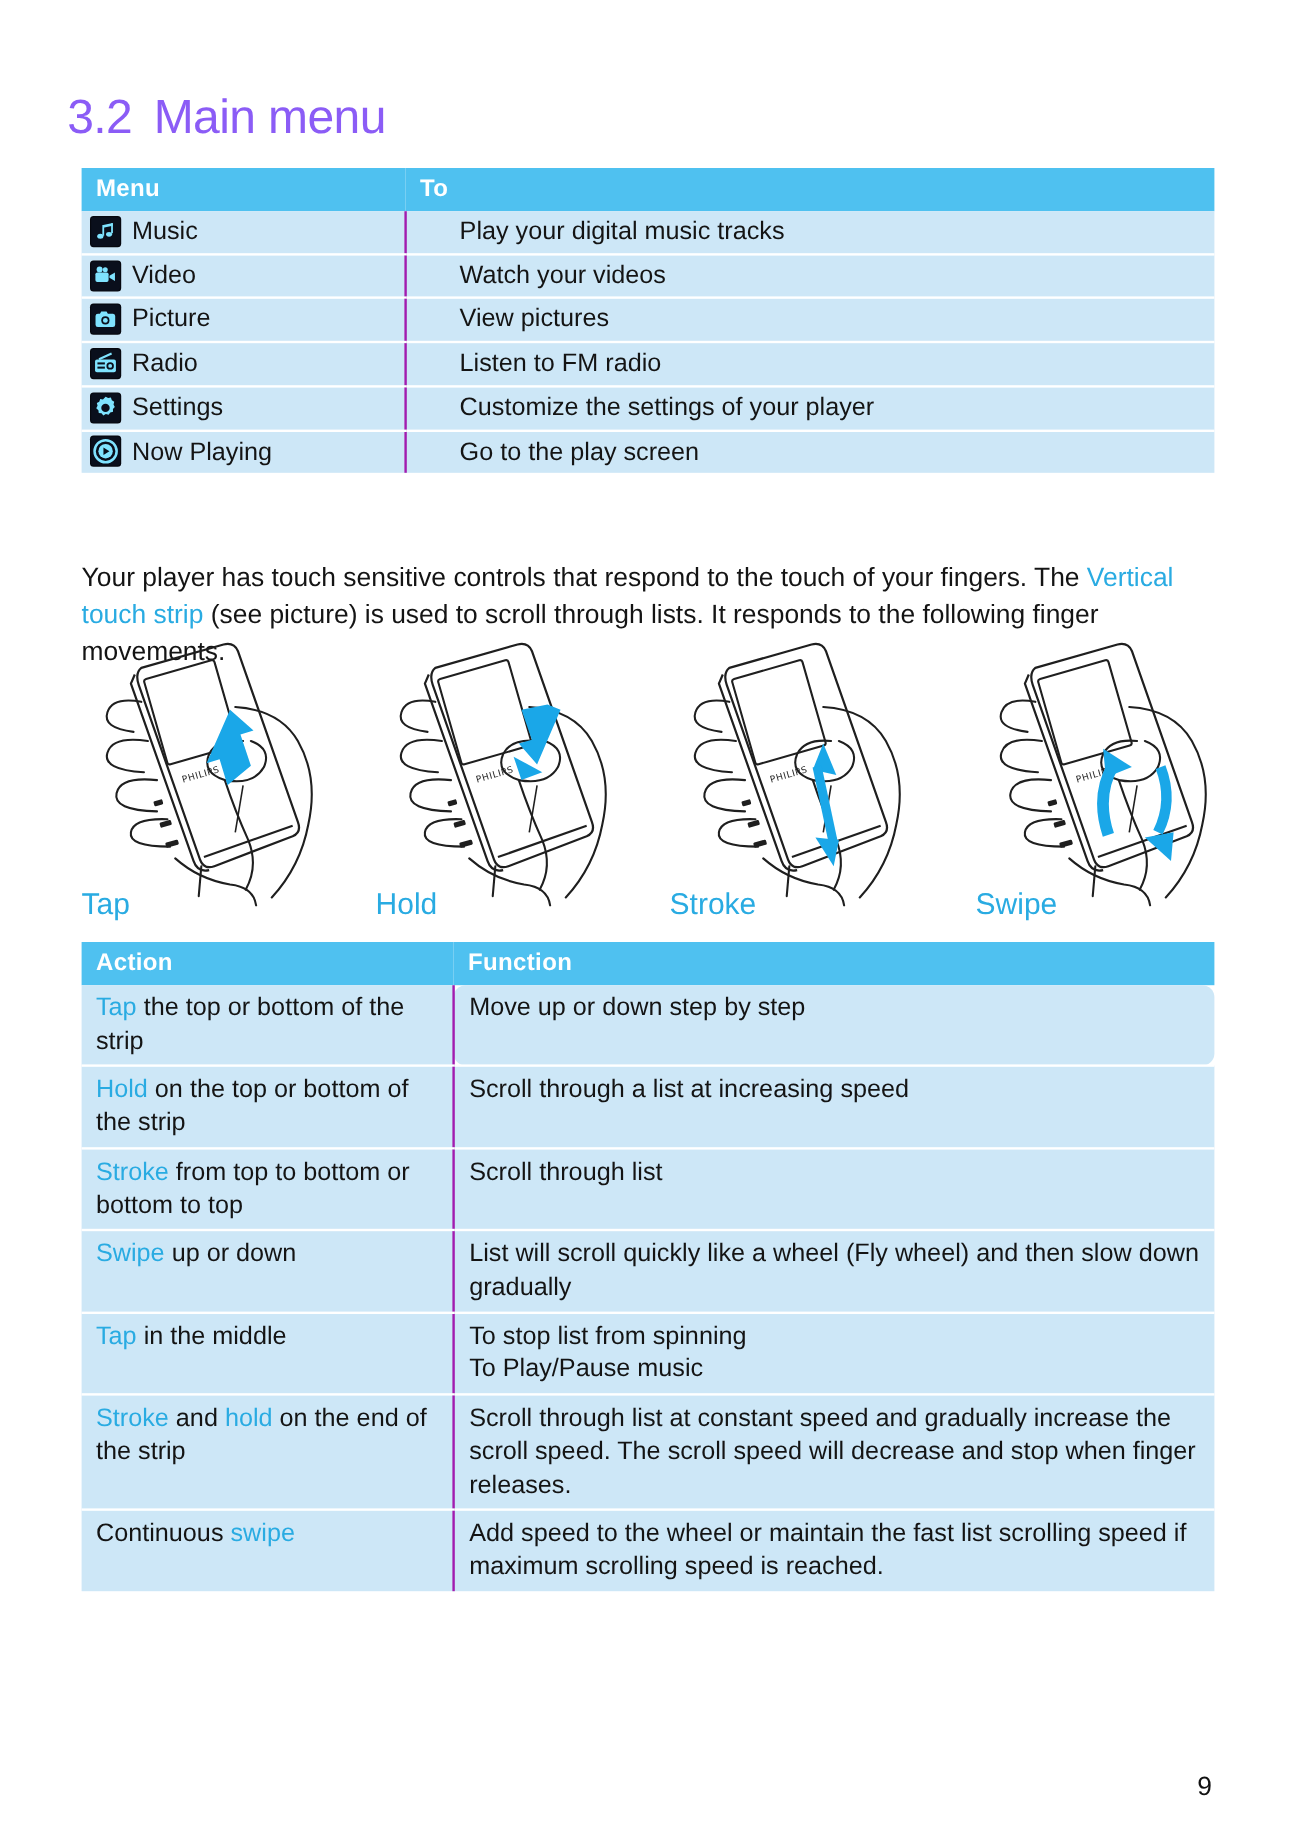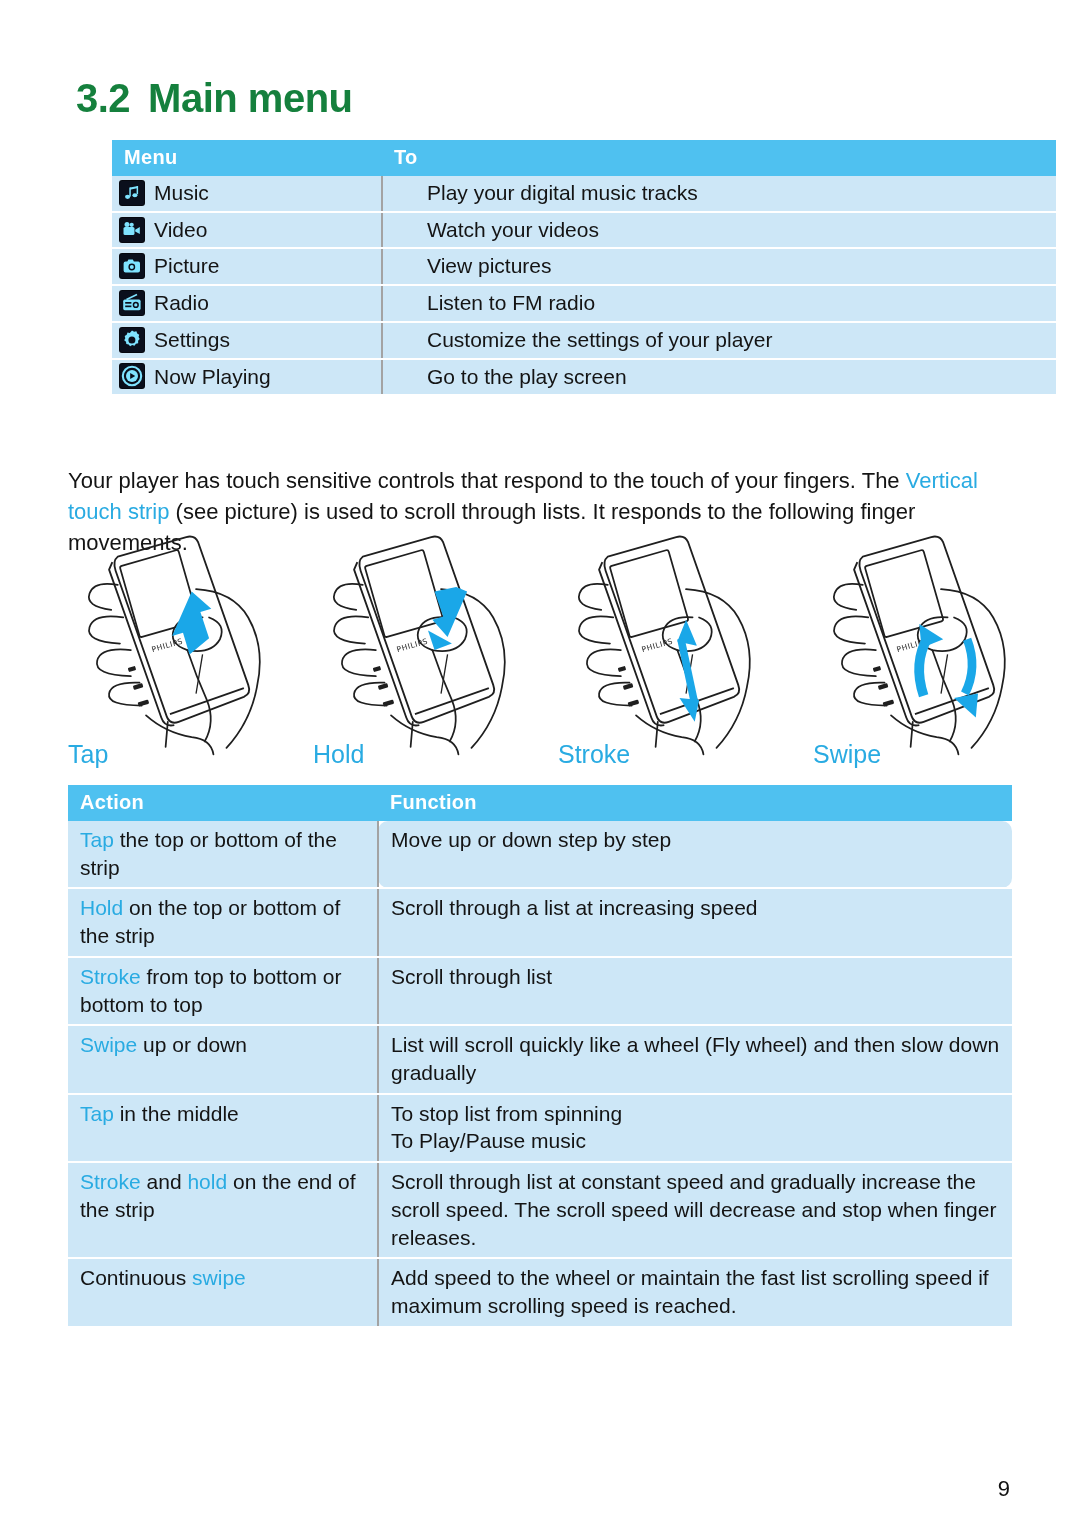--- a/index.html
+++ b/index.html
@@ -9,24 +9,24 @@
     font-family:"Liberation Sans", sans-serif;
     color:#1a1a1a;
     position:relative;
     overflow:hidden;
   }
   .page{position:absolute;inset:0;}
 
   
   .sec-heading{
     position:absolute;
-    left:76px;
-    color:#15803d;
+    left:56px;
+    color:#8b5cf6;
     font-size:40px;
-    font-weight:bold;
+    font-weight:normal;
     letter-spacing:-0.5px;
     white-space:nowrap;
   }
   .sec-heading .num{display:inline-block;margin-right:18px;}
 
   #h32{top:76px;}
   #h33{top:373px;}
 
   
   .tbl{
@@ -45,28 +45,28 @@
     padding:6px 10px 7px 12px;
     font-size:20px;
     letter-spacing:0.3px;
   }
   .tbl td{
     background:#CDE7F7;
     color:#141414;
     padding:5px 10px 6px 12px;
     vertical-align:top;
     border-bottom:2px solid #ffffff;
-    border-right:2px solid #a3a3a3;
+    border-right:2px solid #a21caf;
     line-height:1.32;
   }
   .tbl td:last-child{border-right:none;}
   .tbl tr:last-child td{border-bottom:none;}
 
   
-  #menu-table{top:140px;margin-left:44px;}
+  #menu-table{top:140px;}
   #menu-table col.c1{width:270px;}
   #menu-table td{padding-top:3px;padding-bottom:4px;padding-left:44px;}
   #menu-table td.menu-cell{padding-left:8px;}
 
   .menu-item{display:flex;align-items:center;gap:10px;}
   .menu-ico{
     width:24px;height:24px;flex:0 0 24px;
     background:#0a0f1c;
     border-radius:2px;
     display:block;

